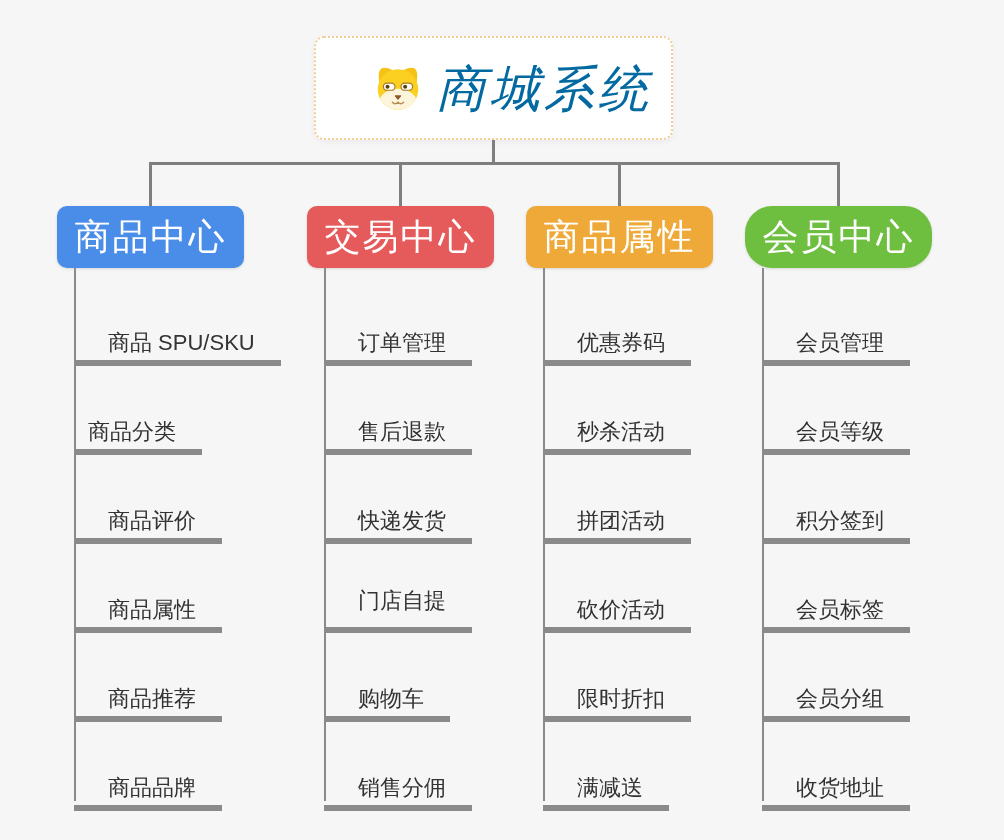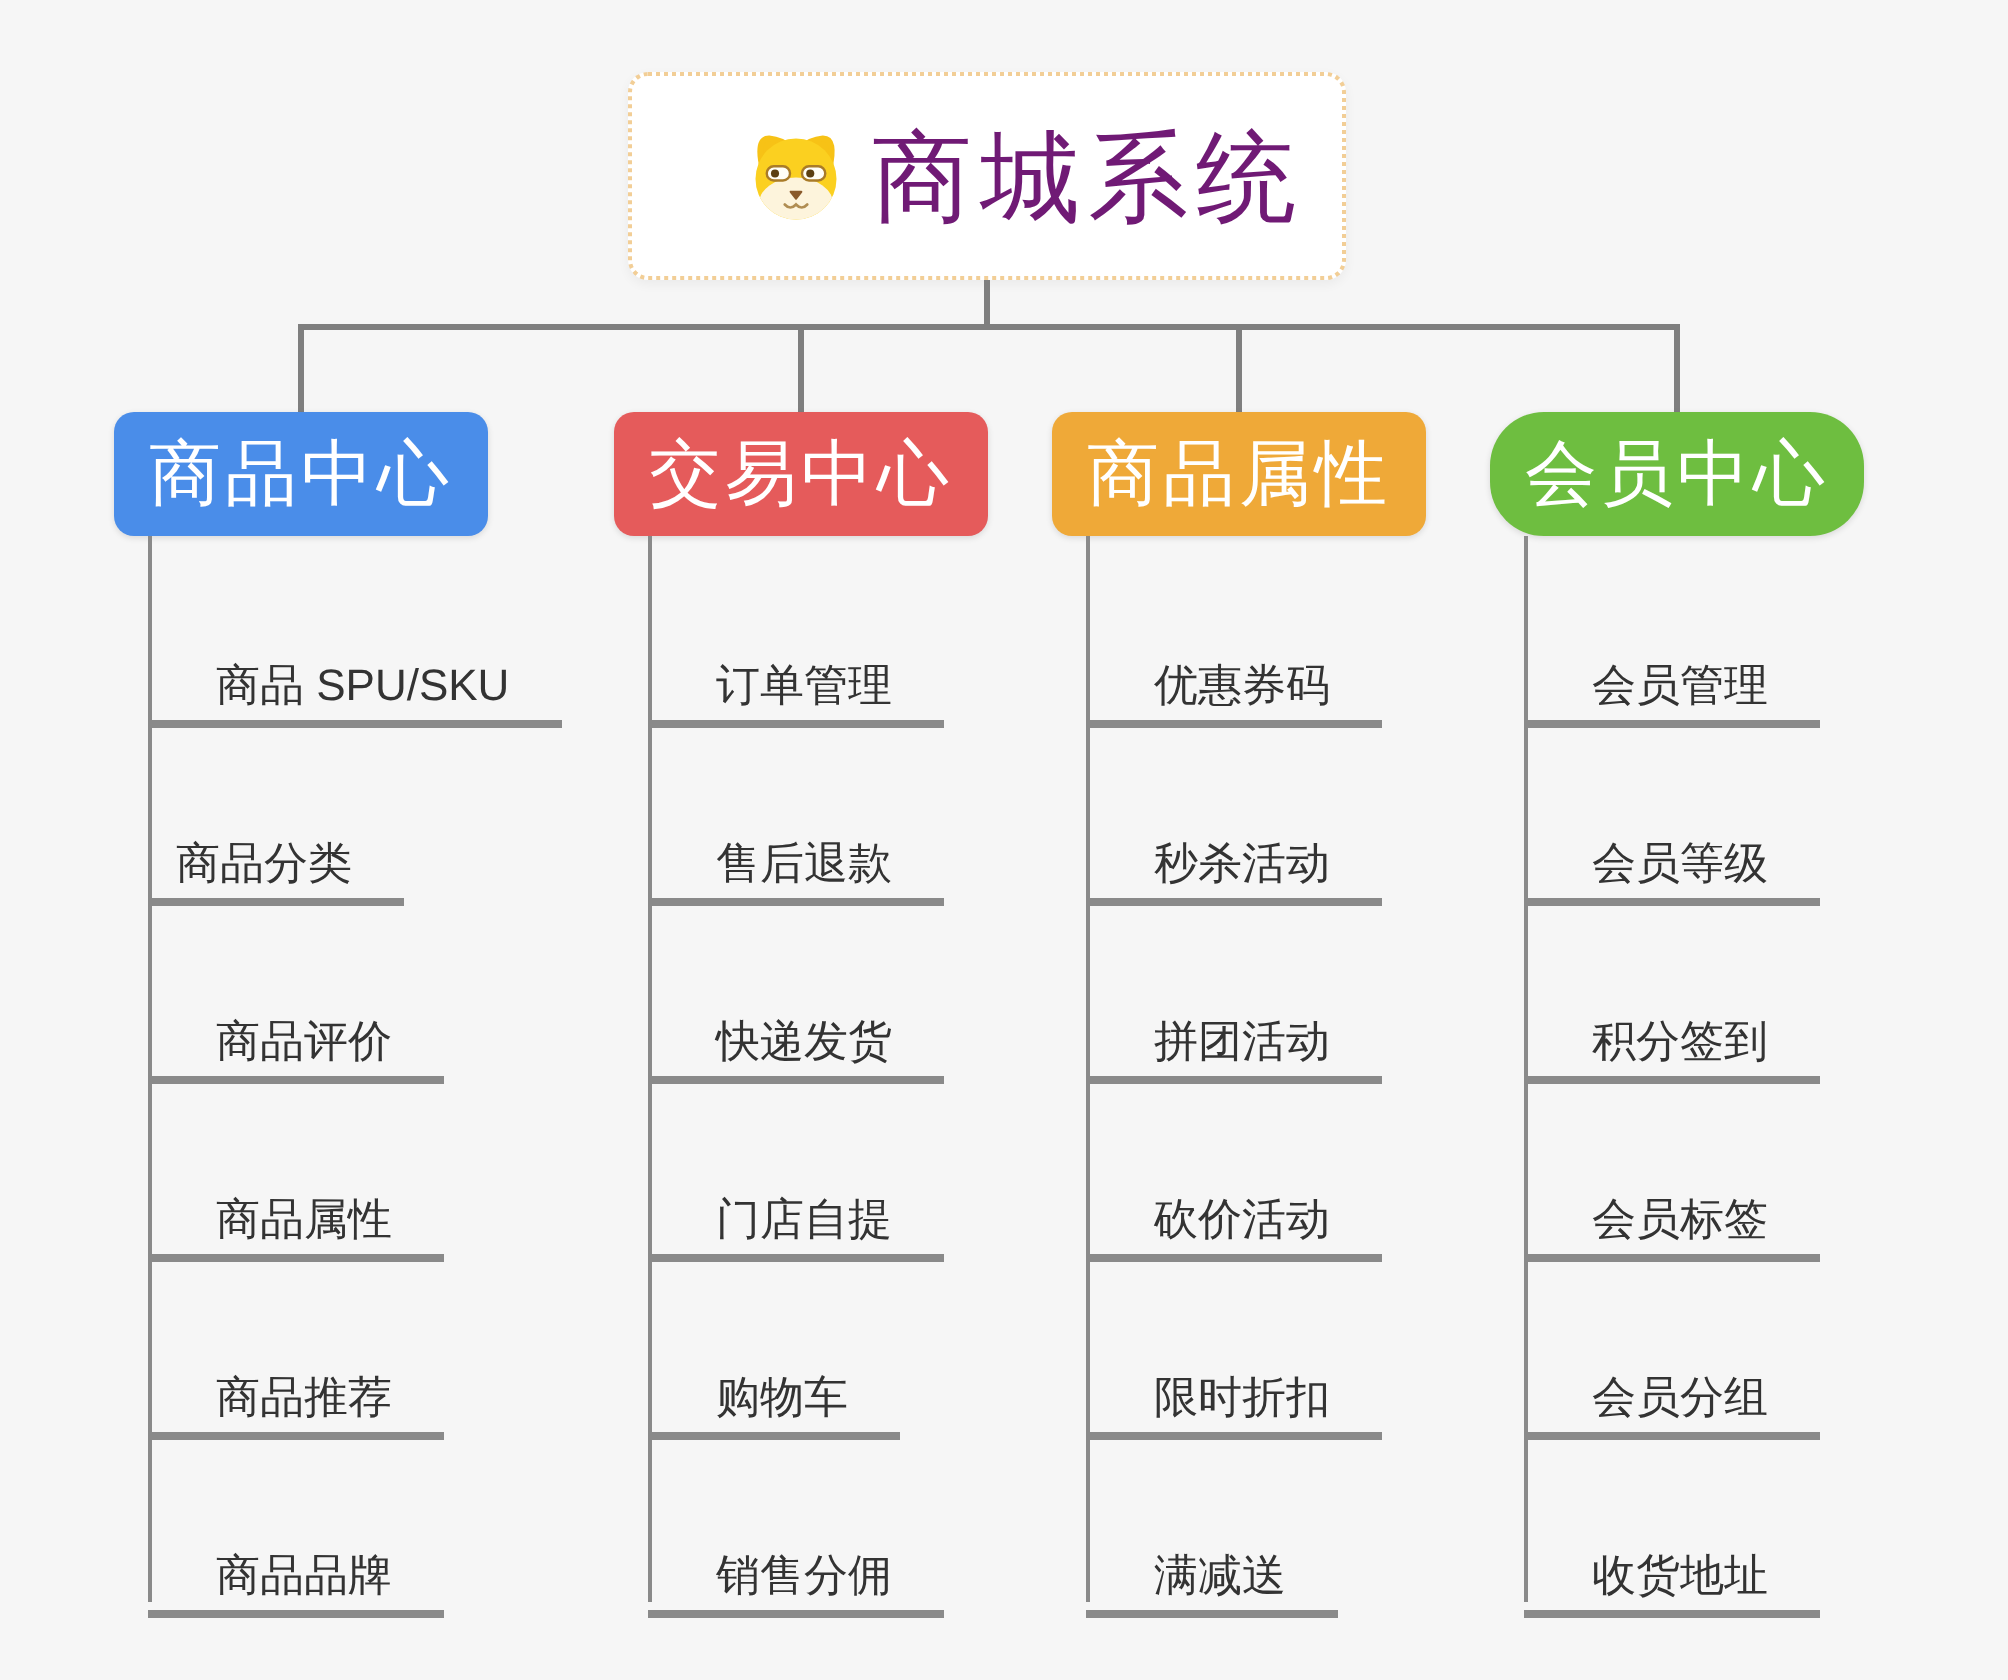--- a/index.html
+++ b/index.html
@@ -40,21 +40,21 @@
     box-shadow:0 1px 3px rgba(0,0,0,.12);
     white-space:nowrap;
   }
   .trunk{position:absolute;width:2px;}
   .leaf{
     position:absolute;
     height:40px;
     box-sizing:content-box;
     display:flex;align-items:flex-end;
     padding:0 26px 6px 34px;
-    border-bottom:4px solid #0c4a6e;
+    border-bottom:6px solid #0c4a6e;
     font-size:22px;
     color:#333333;
     white-space:nowrap;
     line-height:1;
   }
 </style>
 </head>
 <body>
 
 <div id="stage" class="stage" style="background: rgb(246, 246, 246);">
@@ -72,21 +72,21 @@
         <circle cx="32" cy="34" r="27" fill="#FBD020"></circle>
         <ellipse cx="32" cy="51" rx="25" ry="18" fill="#FDF4DC" clip-path="url(#hc)"></ellipse>
         <rect x="12.5" y="25.5" width="15.5" height="9.5" rx="4.7" fill="#FFFEF6" stroke="#A97B28" stroke-width="1.6"></rect>
         <rect x="36" y="25.5" width="15.5" height="9.5" rx="4.7" fill="#FFFEF6" stroke="#A97B28" stroke-width="1.6"></rect>
         <circle cx="18" cy="30.3" r="2.7" fill="#5C4012"></circle>
         <circle cx="41.5" cy="30.3" r="2.7" fill="#5C4012"></circle>
         <path d="M28.5 42.5 L35.5 42.5 L32 47 Z" fill="#8A5A2B" stroke="#8A5A2B" stroke-width="1.5" stroke-linejoin="round"></path>
         <path d="M24.5 51 Q28.2 55 32 51 Q35.8 55 39.5 51" fill="none" stroke="#B08D52" stroke-width="1.8" stroke-linecap="round"></path>
       </svg>
     </span>
-    <span class="root-title" style="color: #701a75;">商城系统</span>
+    <span class="root-title" style="color: #0369a1; font-style: italic;">商城系统</span>
   </div>
 
 <div class="line" style="left: 491.5px; top: 140px; width: 3px; height: 25px; background: rgb(127, 127, 127);"></div>
     <div class="line" style="left: 149px; top: 162px; width: 691px; height: 3px; background: rgb(127, 127, 127);"></div>
     <div class="line" style="left: 149px; top: 162px; width: 3px; height: 44px; background: rgb(127, 127, 127);"></div>
     <div class="cat" style="left: 57px; top: 206px; background: rgb(74, 141, 233);">
       <span>商品中心</span>
     </div>
     <div class="trunk" style="left: 74px; top: 268px; height: 533px; background: rgb(138, 138, 138);"></div>
     <div class="leaf" style="left: 74px; top: 314px; border-bottom-color: rgb(138, 138, 138);">
@@ -114,21 +114,21 @@
     <div class="trunk" style="left: 324px; top: 268px; height: 533px; background: rgb(138, 138, 138);"></div>
     <div class="leaf" style="left: 324px; top: 314px; border-bottom-color: rgb(138, 138, 138);">
       <span>订单管理</span>
     </div>
     <div class="leaf" style="left: 324px; top: 403px; border-bottom-color: rgb(138, 138, 138);">
       <span>售后退款</span>
     </div>
     <div class="leaf" style="left: 324px; top: 492px; border-bottom-color: rgb(138, 138, 138);">
       <span>快递发货</span>
     </div>
-    <div class="leaf" style="left: 324px; top: 581px; border-bottom-color: rgb(138, 138, 138);">
+    <div class="leaf" style="left: 324px; top: 581px; border-bottom-color: rgb(138, 138, 138); align-items: center;">
       <span>门店自提</span>
     </div>
     <div class="leaf" style="left: 324px; top: 670px; border-bottom-color: rgb(138, 138, 138);">
       <span>购物车</span>
     </div>
     <div class="leaf" style="left: 324px; top: 759px; border-bottom-color: rgb(138, 138, 138);">
       <span>销售分佣</span>
     </div>
     <div class="line" style="left: 618px; top: 162px; width: 3px; height: 44px; background: rgb(127, 127, 127);"></div>
     <div class="cat" style="left: 526px; top: 206px; background: rgb(239, 169, 56);">

